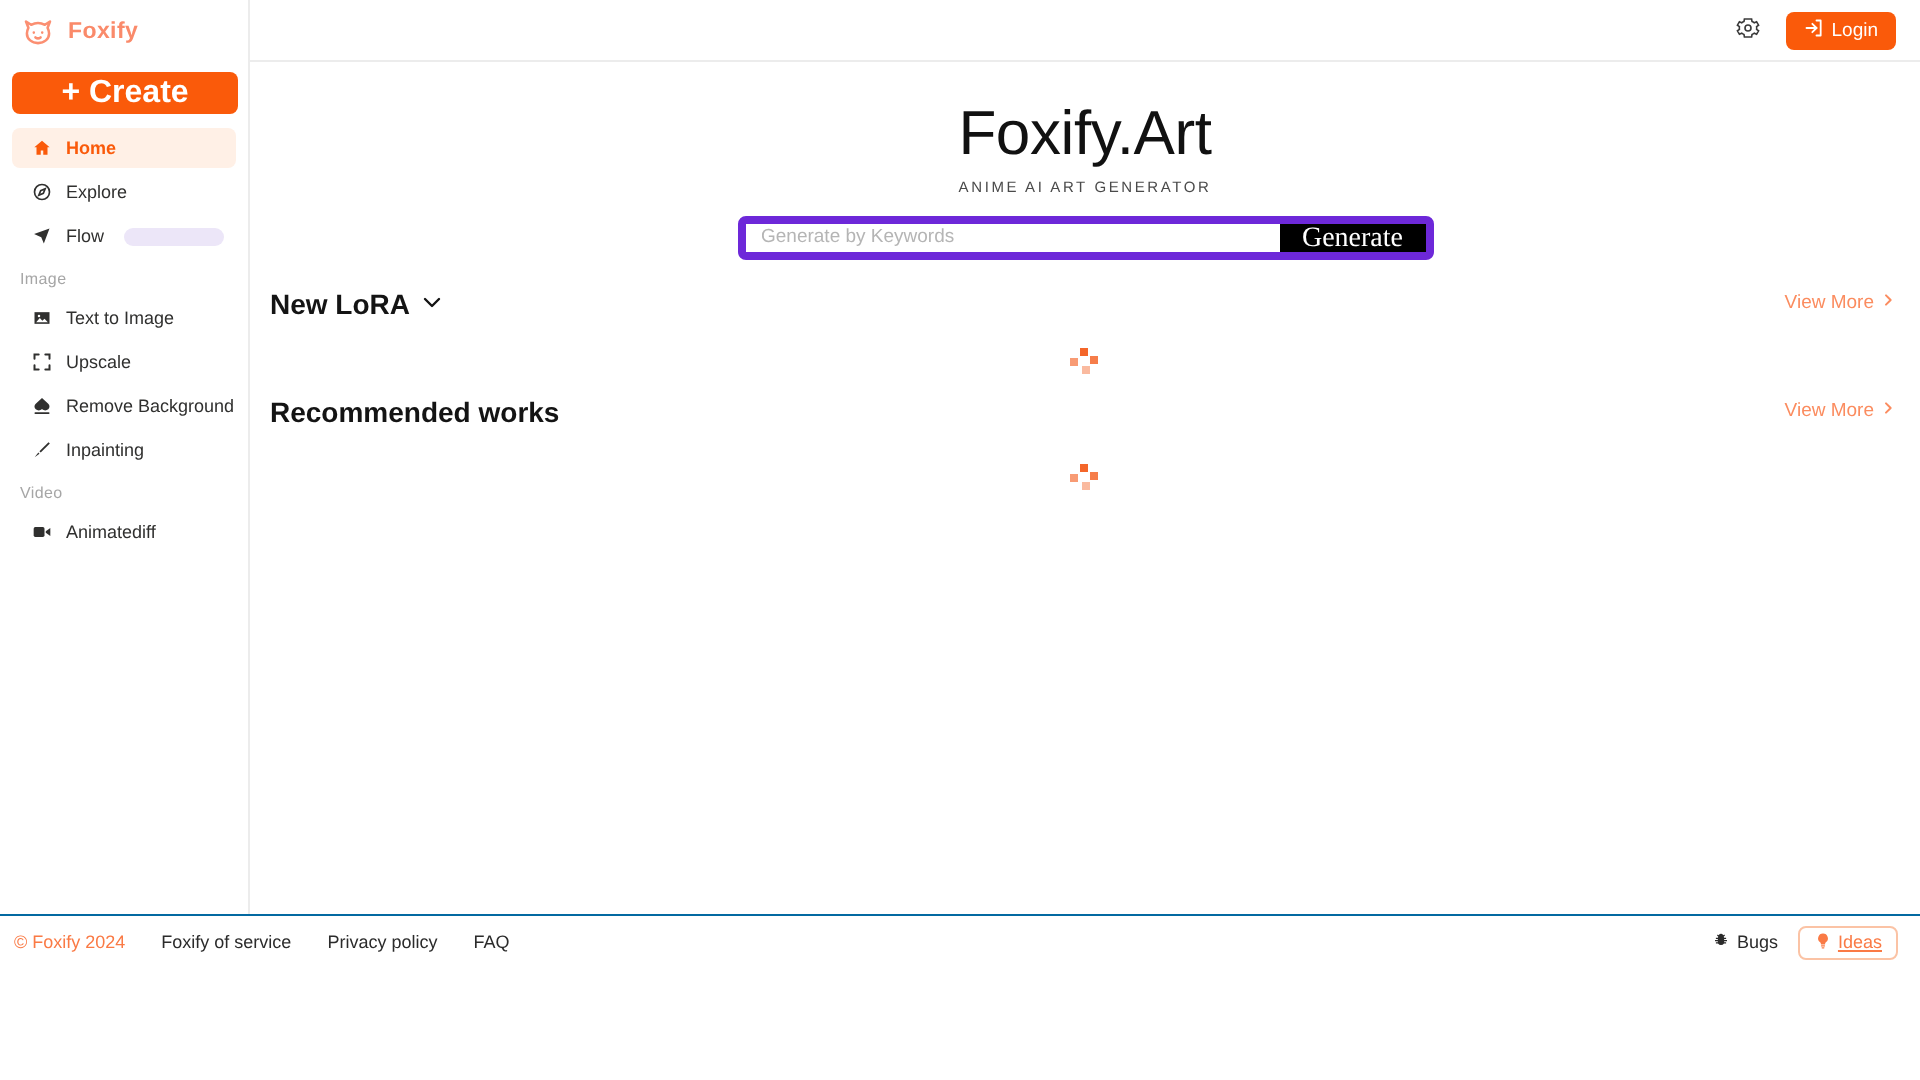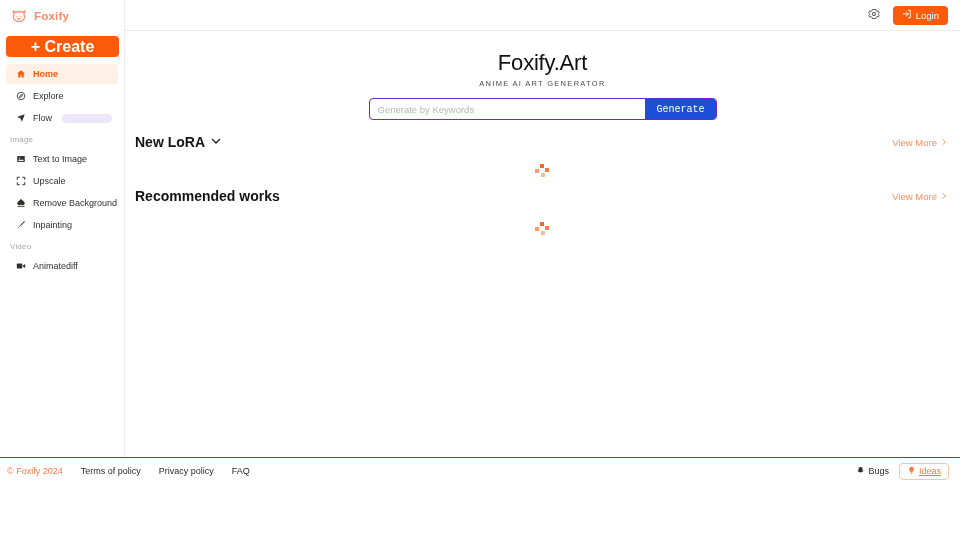--- a/index.html
+++ b/index.html
@@ -77,45 +77,45 @@
     height: 19px; background: #fa5a0a; color: #fff;
     border: none; border-radius: 4px; padding: 0 9px;
     font-size: 9.5px; font-family: inherit; font-weight: 400;
     display: flex; align-items: center; gap: 4px; cursor: pointer;
   }
 
   .content { flex: 1 1 auto; overflow: hidden; position: relative; }
 
   .hero { text-align: center; padding-top: 20px; }
   .hero-title {
-    font-size: 22px; font-weight: 400; color: #111; letter-spacing: -.2px;
+    font-size: 31px; font-weight: 400; color: #111; letter-spacing: -.2px;
     line-height: 1.05;
   }
   .hero-sub {
     font-size: 7.5px; color: #4a4a4a; letter-spacing: 1.3px;
     margin-top: 5px; font-weight: 400;
   }
 
   .search-wrap {
     margin: 10px auto 0 auto;
     width: 348px; height: 22px;
     display: flex; align-items: stretch;
-    border: 1px solid #6d28d9; border-radius: 4px;
+    border: 4px solid #6d28d9; border-radius: 4px;
     overflow: hidden; background: #fff;
   }
   .search-input {
     flex: 1 1 auto; border: none; outline: none;
     padding: 0 8px; font-size: 9.5px; font-family: inherit; color: #222;
     background: transparent;
   }
   .search-input::placeholder { color: #b5b5b5; }
   .generate-btn {
-    flex: 0 0 auto; background: #1d4ed8; color: #fff;
-    border: none; padding: 0 11px; font-size: 10px;
-    font-family: Liberation Mono, monospace; cursor: pointer;
+    flex: 0 0 auto; background: #000000; color: #fff;
+    border: none; padding: 0 11px; font-size: 14px;
+    font-family: Liberation Serif, serif; cursor: pointer;
   }
 
   .section {
     margin-top: 14px; padding: 0 12px 0 10px;
   }
   .section-head {
     display: flex; align-items: center; justify-content: space-between;
   }
   .section-title {
     font-size: 14px; font-weight: 700; color: #141414;
@@ -363,21 +363,21 @@
           </div>
         </section>
 
       </div>
     </main>
   </div>
 
   <footer class="footer">
     <div class="footer-left">
       <span class="copyright">© Foxify 2024</span>
-      <a class="foot-link">Terms of policy</a>
+      <a class="foot-link">Foxify of service</a>
       <a class="foot-link">Privacy policy</a>
       <a class="foot-link">FAQ</a>
     </div>
     <div class="footer-right">
       <button class="bugs-btn">
         <span>
           <svg viewBox="0 0 24 24" width="9" height="9" fill="#2b2b2b">
             <path d="M12 2.5a3.2 3.2 0 0 0-2.9 1.8l-1.5-.9-.9 1.5 1.6 1A6.4 6.4 0 0 0 8 7.6H5.2v1.7h2.6v1.3H4v1.7h3.8v1.3H5.2v1.7H8a5 5 0 0 0 8 0h2.8v-1.7h-2.6v-1.3H20v-1.7h-3.8V9.3h2.6V7.6H16a6.4 6.4 0 0 0-.3-1.7l1.6-1-.9-1.5-1.5.9A3.2 3.2 0 0 0 12 2.5z"></path>
           </svg>
         </span>

